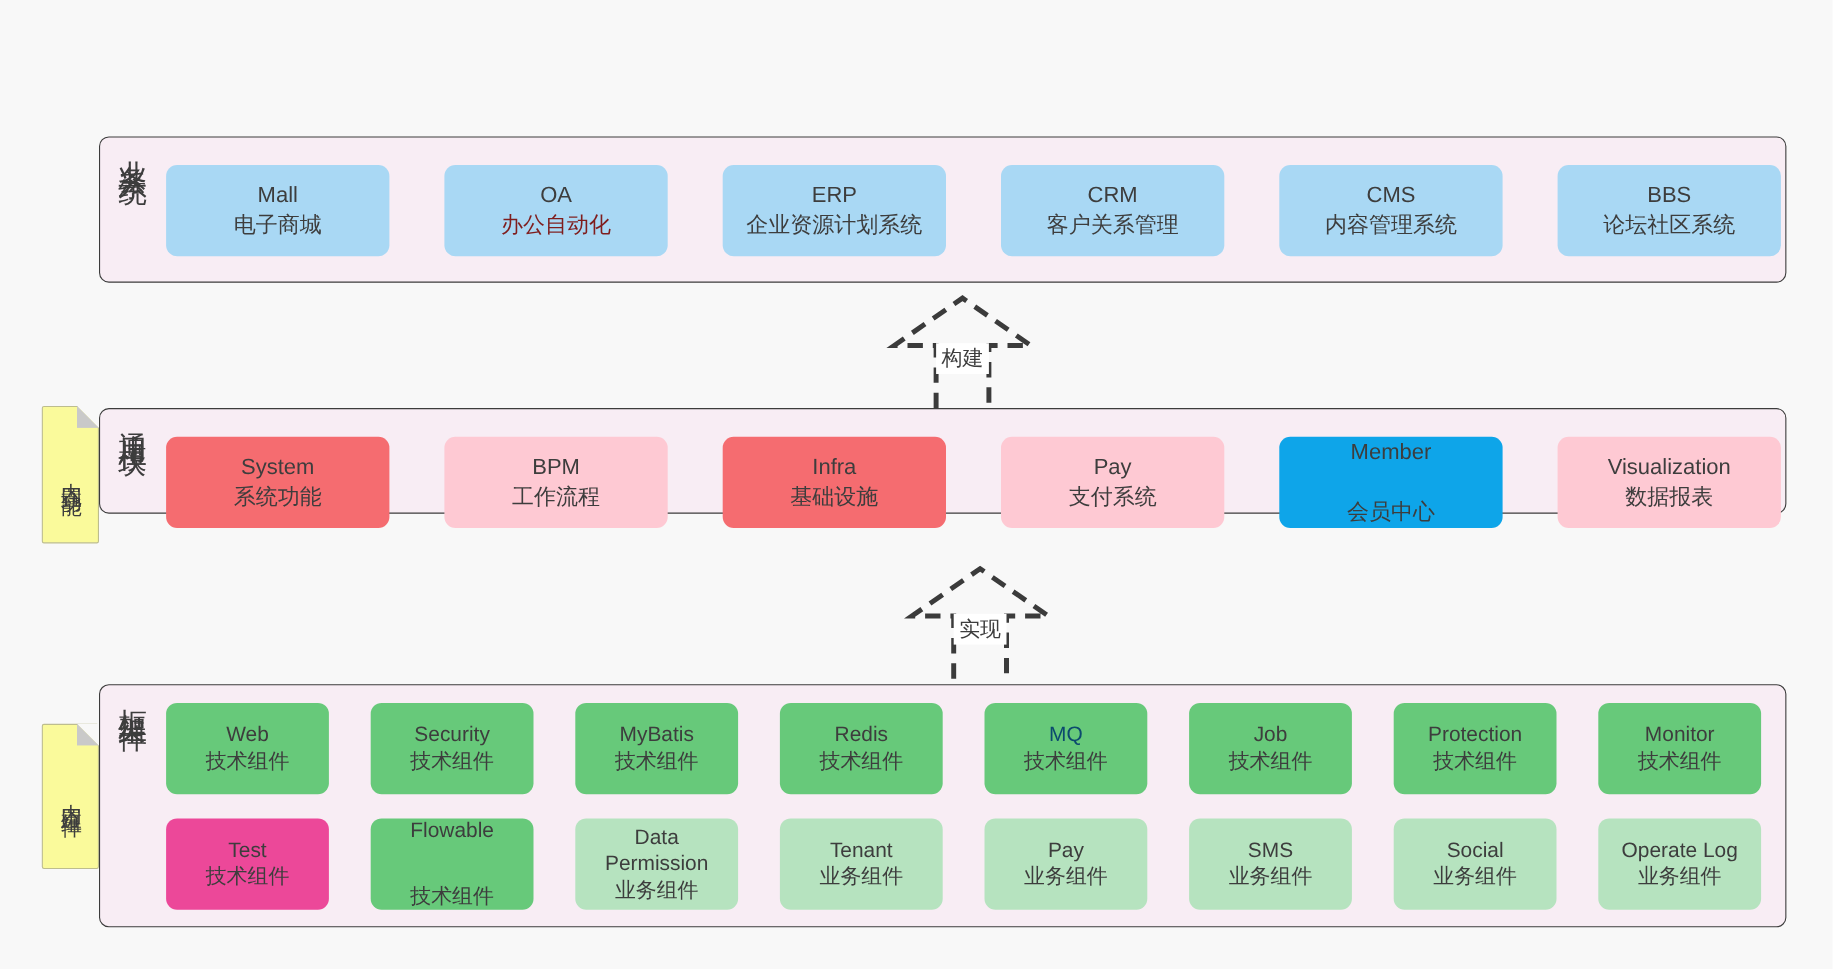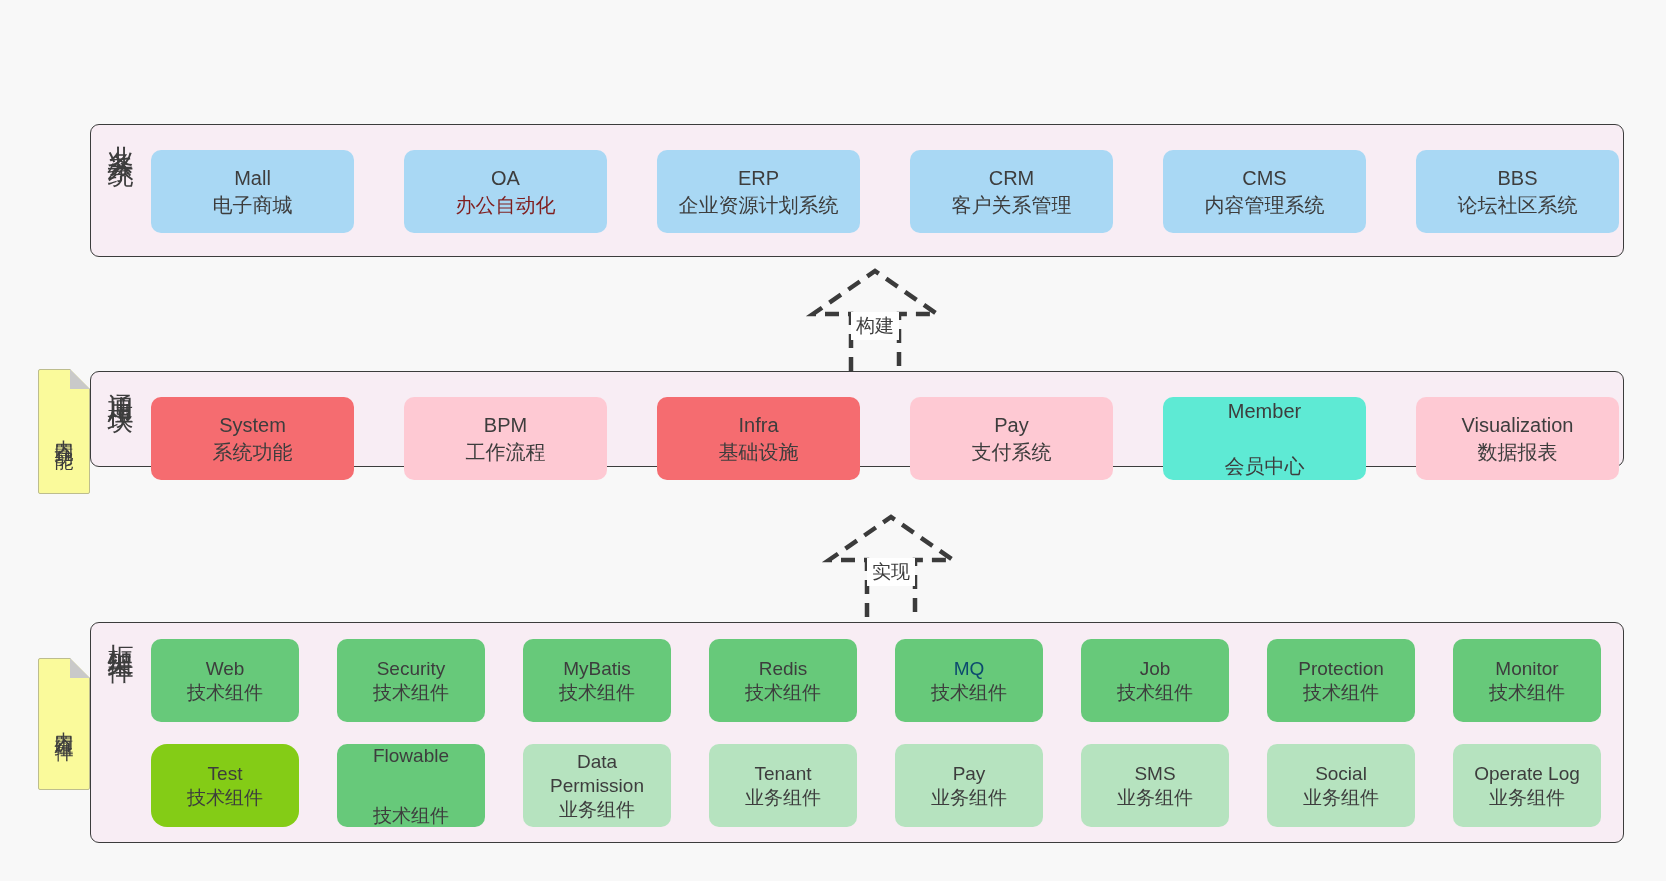--- a/index.html
+++ b/index.html
@@ -115,21 +115,21 @@
           <div class="bsub" style="color: rgb(61, 61, 61);">工作流程</div>
         </div>
         <div class="box box-wide" style="background: rgb(245, 108, 112);">
           <div class="bname" style="color: rgb(61, 61, 61);">Infra</div>
           <div class="bsub" style="color: rgb(61, 61, 61);">基础设施</div>
         </div>
         <div class="box box-wide" style="background: rgb(254, 201, 211);">
           <div class="bname" style="color: rgb(61, 61, 61);">Pay</div>
           <div class="bsub" style="color: rgb(61, 61, 61);">支付系统</div>
         </div>
-        <div class="box box-wide" style="background: #5eead4; gap: 28px;">
+        <div class="box box-wide" style="background: #0ea5e9; gap: 28px;">
           <div class="bname" style="color: rgb(61, 61, 61);">Member</div>
           <div class="bsub" style="color: rgb(61, 61, 61);">会员中心</div>
         </div>
         <div class="box box-wide" style="background: rgb(254, 201, 211);">
           <div class="bname" style="color: rgb(61, 61, 61);">Visualization</div>
           <div class="bsub" style="color: rgb(61, 61, 61);">数据报表</div>
         </div>
       </div>
   </div>
 
@@ -172,21 +172,21 @@
         <div class="box box-narrow" style="background: rgb(103, 201, 122);">
           <div class="bname" style="color: rgb(61, 61, 61);">Protection</div>
           <div class="bsub" style="color: rgb(61, 61, 61);">技术组件</div>
         </div>
         <div class="box box-narrow" style="background: rgb(103, 201, 122);">
           <div class="bname" style="color: rgb(61, 61, 61);">Monitor</div>
           <div class="bsub" style="color: rgb(61, 61, 61);">技术组件</div>
         </div>
       </div>
     <div class="row row-narrow row-2">
-        <div class="box box-narrow" style="background: #84cc16; border-radius: 16px;">
+        <div class="box box-narrow" style="background: #ec4899;">
           <div class="bname" style="color: rgb(61, 61, 61);">Test</div>
           <div class="bsub" style="color: rgb(61, 61, 61);">技术组件</div>
         </div>
         <div class="box box-narrow" style="background: rgb(103, 201, 122); gap: 36px;">
           <div class="bname" style="color: rgb(61, 61, 61);">Flowable</div>
           <div class="bsub" style="color: rgb(61, 61, 61);">技术组件</div>
         </div>
         <div class="box box-narrow" style="background: rgb(182, 227, 191);">
           <div class="bname" style="color: rgb(61, 61, 61);">Data
 Permission</div>

